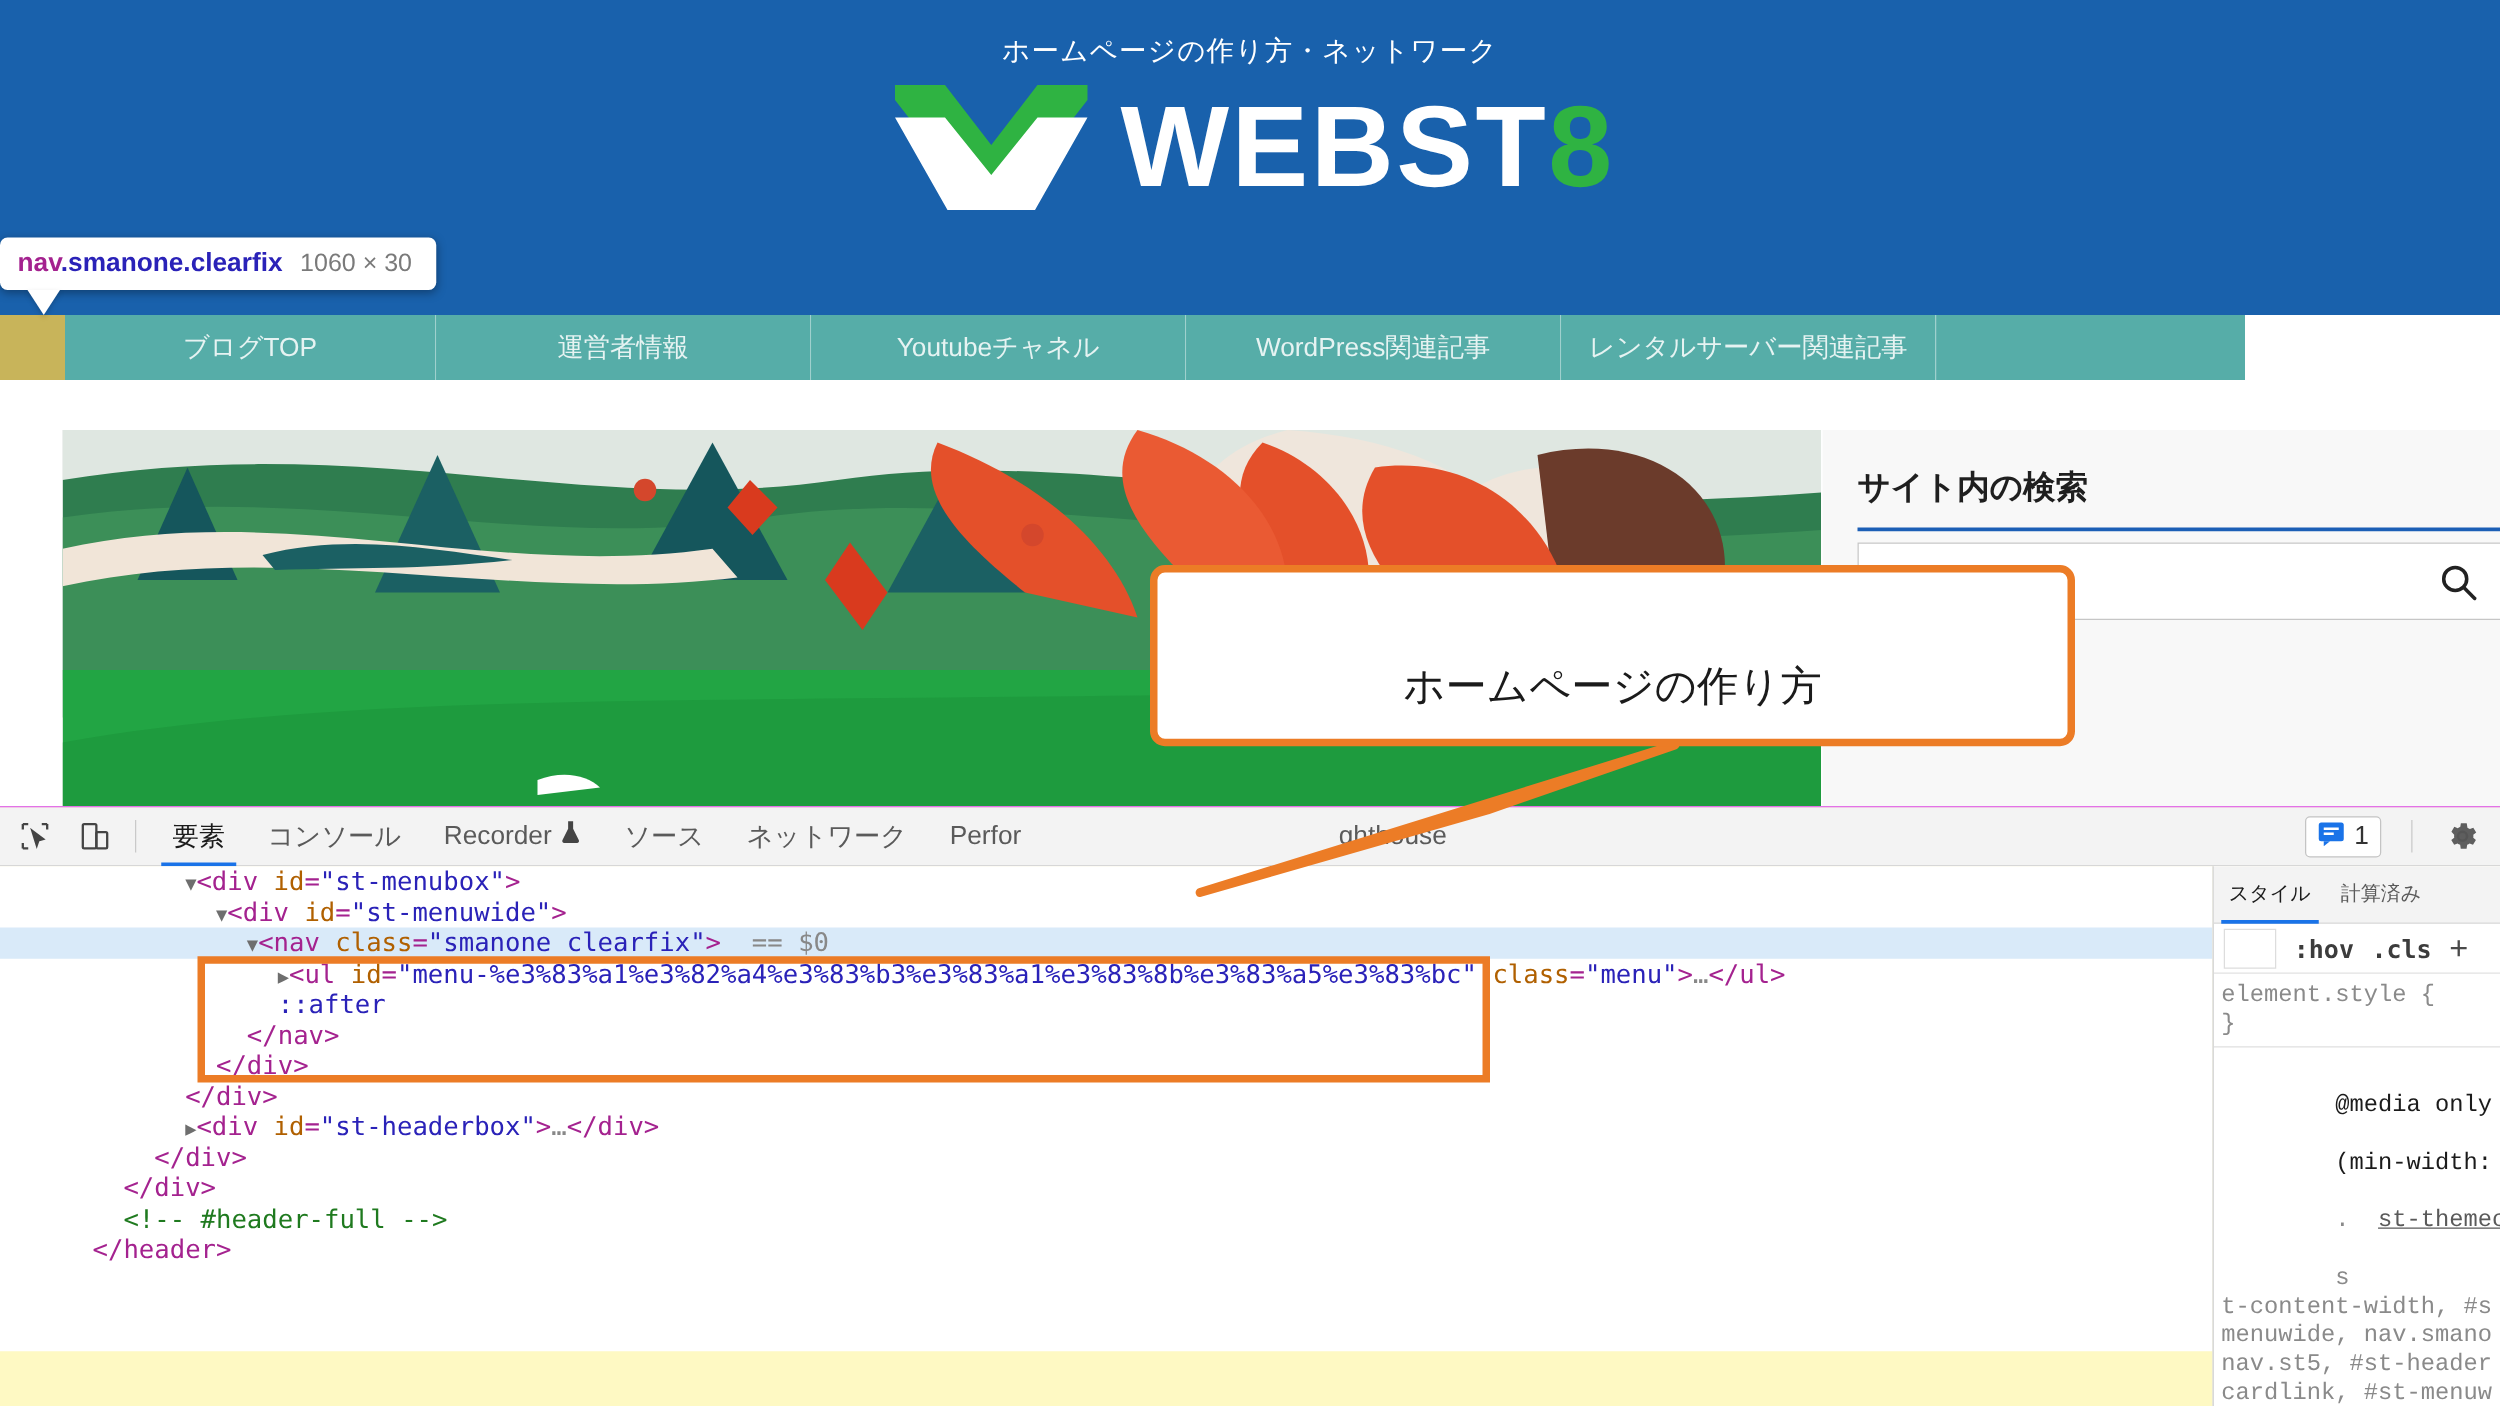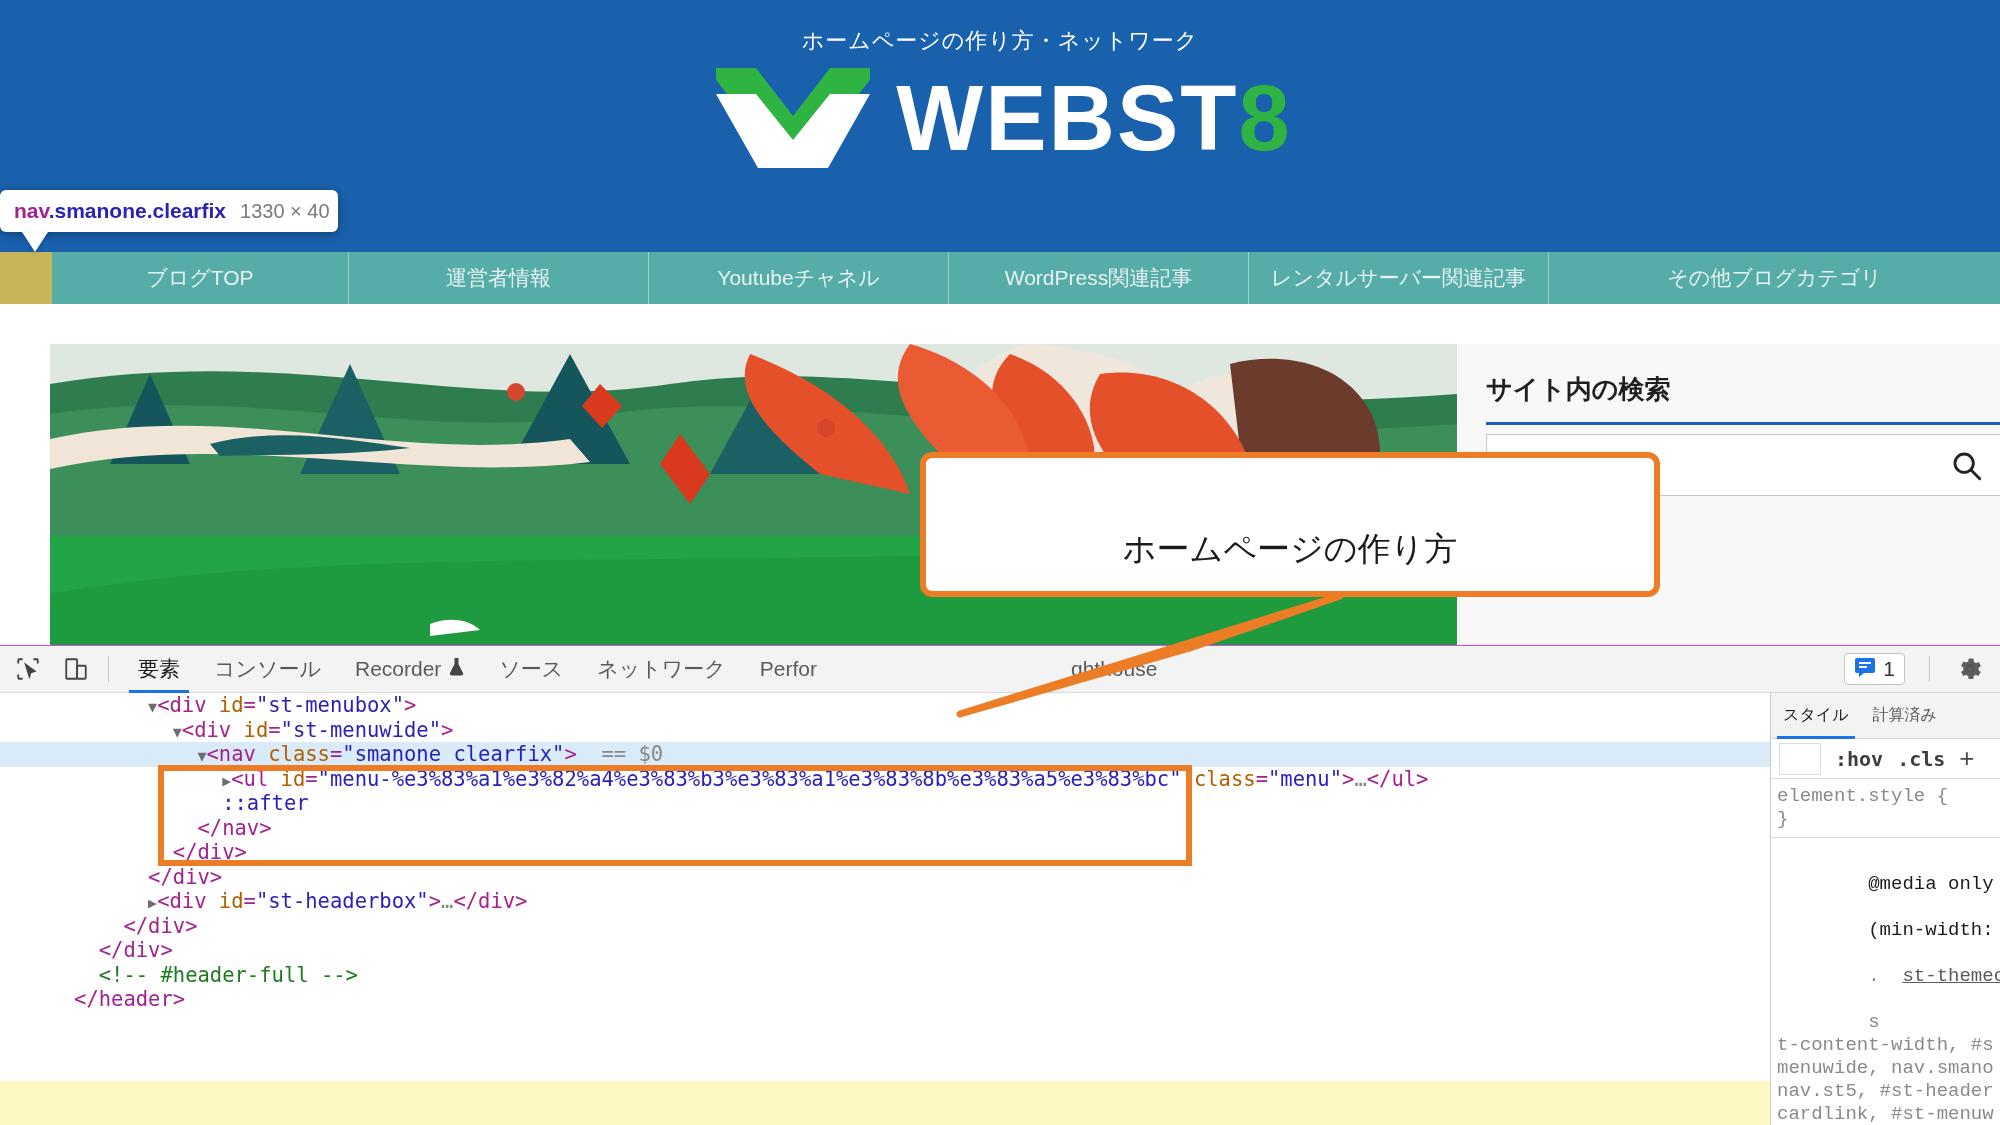--- a/index.html
+++ b/index.html
@@ -30,21 +30,21 @@
     font-size: 92px; font-weight: bold; color: #ffffff;
     letter-spacing: 2px; line-height: 1; font-family: "Liberation Sans", sans-serif;
   }
   .logo-text .eight { color: #2fb342; }
 
   
   .inspect-tip {
     position: absolute; left: 0px; top: 190px; z-index: 40;
     background: #ffffff; border-radius: 6px;
     box-shadow: 0 2px 8px rgba(0,0,0,0.35);
-    padding: 9px 8px 9px 14px;
+    padding: 9px 19px 9px 14px;
     display: flex; align-items: baseline; gap: 14px;
     font-size: 21px; white-space: nowrap;
   }
   .inspect-tip .tag { color: #a4228f; font-weight: bold; }
   .inspect-tip .tag .cls { color: #2a22b8; font-weight: bold; }
   .inspect-tip .dims { color: #7a7a7a; font-size: 20px; }
   .inspect-tip-arrow {
     position: absolute; left: 22px; top: 232px; z-index: 41;
     width: 0; height: 0;
     border-left: 13px solid transparent; border-right: 13px solid transparent;
@@ -193,33 +193,32 @@
       <div class="logo-wrap">
         <svg class="logo-mark" viewBox="0 0 170 108">
           <polygon points="8,4 48,4 85,52 122,4 162,4 162,16 112,80 85,80 58,80 8,16" fill="#2fb342"></polygon>
           <polygon points="8,30 48,30 85,76 122,30 162,30 120,104 85,104 50,104" fill="#ffffff"></polygon>
         </svg>
         <div class="logo-text"><span>WEBST</span><span class="eight">8</span></div>
       </div>
 
       <div class="inspect-tip">
         <span class="tag"><span>nav</span><span class="cls">.smanone.clearfix</span></span>
-        <span class="dims">1330 × 40</span>
+        <span class="dims">1060 × 30</span>
       </div>
       <div class="inspect-tip-arrow"></div>
     </div>
 
     <div class="nav-bar">
       <div class="nav-highlight-left"></div>
       <div class="nav-item i0">ブログTOP</div>
       <div class="nav-item i1">運営者情報</div>
       <div class="nav-item i2">Youtubeチャネル</div>
       <div class="nav-item i3">WordPress関連記事</div>
       <div class="nav-item i4">レンタルサーバー関連記事</div>
-      <div class="nav-item i5">その他ブログカテゴリ</div>
     </div>
 
     <div class="content-strip">
       <div class="hero-img">
         <svg width="1407" height="301" viewBox="0 0 1407 301" preserveAspectRatio="none">
           <rect x="0" y="0" width="1407" height="301" fill="#eae6de"></rect>
           <path d="M0,0 L1407,0 L1407,140 L900,120 L500,60 L0,120 Z" fill="#dfe7e1"></path>
           <path d="M0,40 C240,0 420,70 620,40 C820,10 1000,80 1407,50 L1407,230 L0,230 Z" fill="#2f7d4f"></path>
           <path d="M0,70 C200,40 380,100 560,70 C760,40 980,110 1407,80 L1407,200 L0,200 Z" fill="#3c8f58"></path>
           <path d="M100,30 L140,120 L60,120 Z" fill="#15565c"></path>

